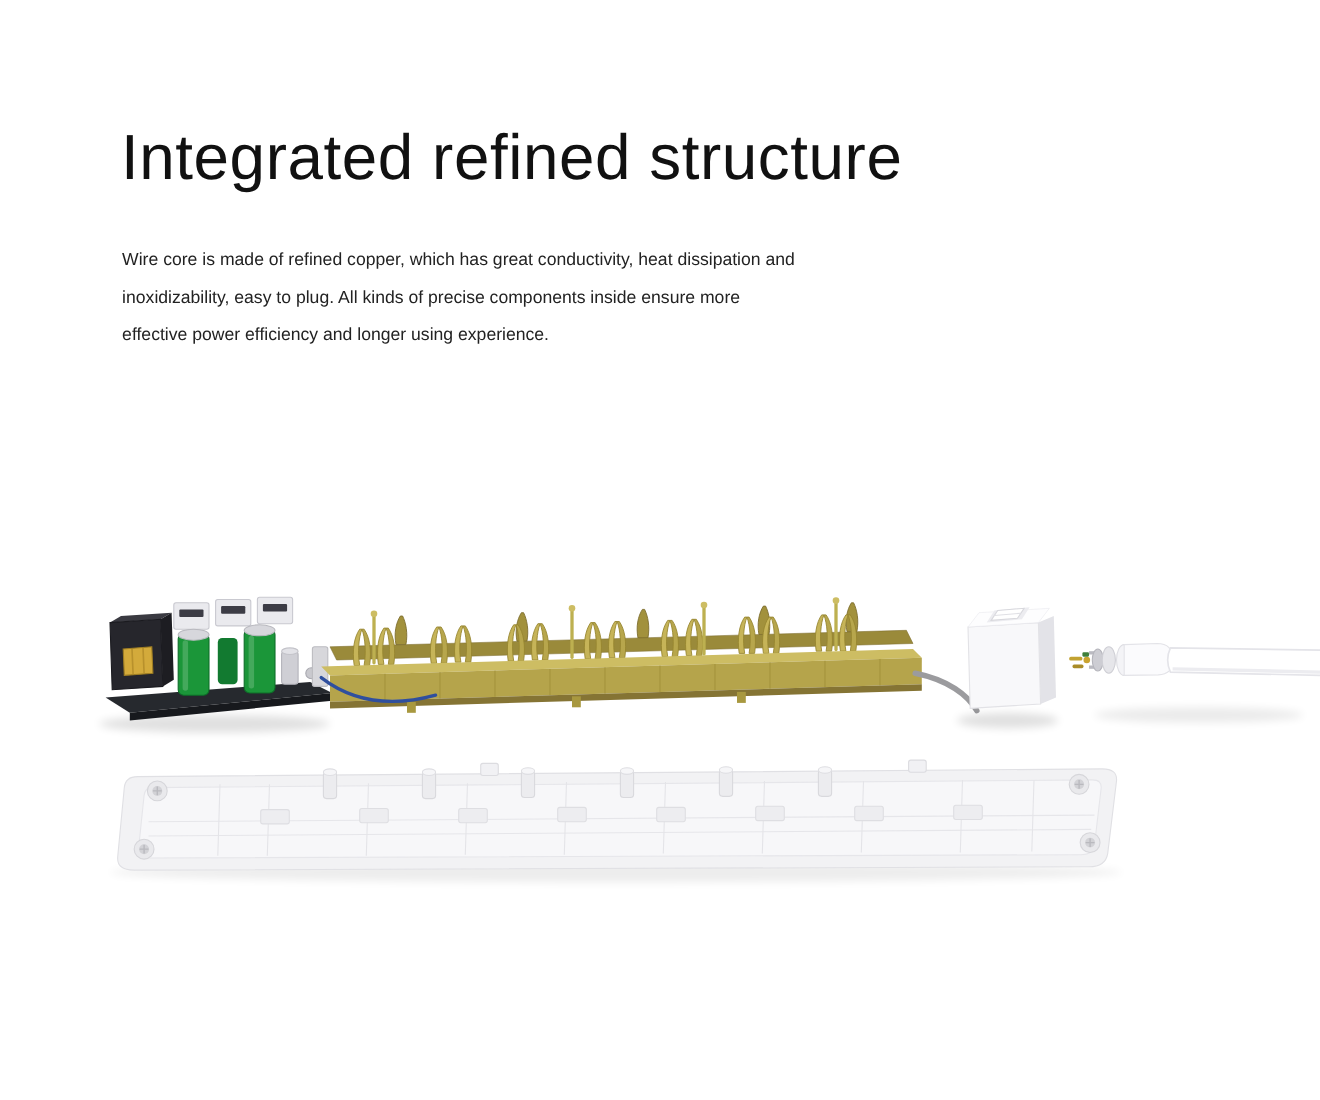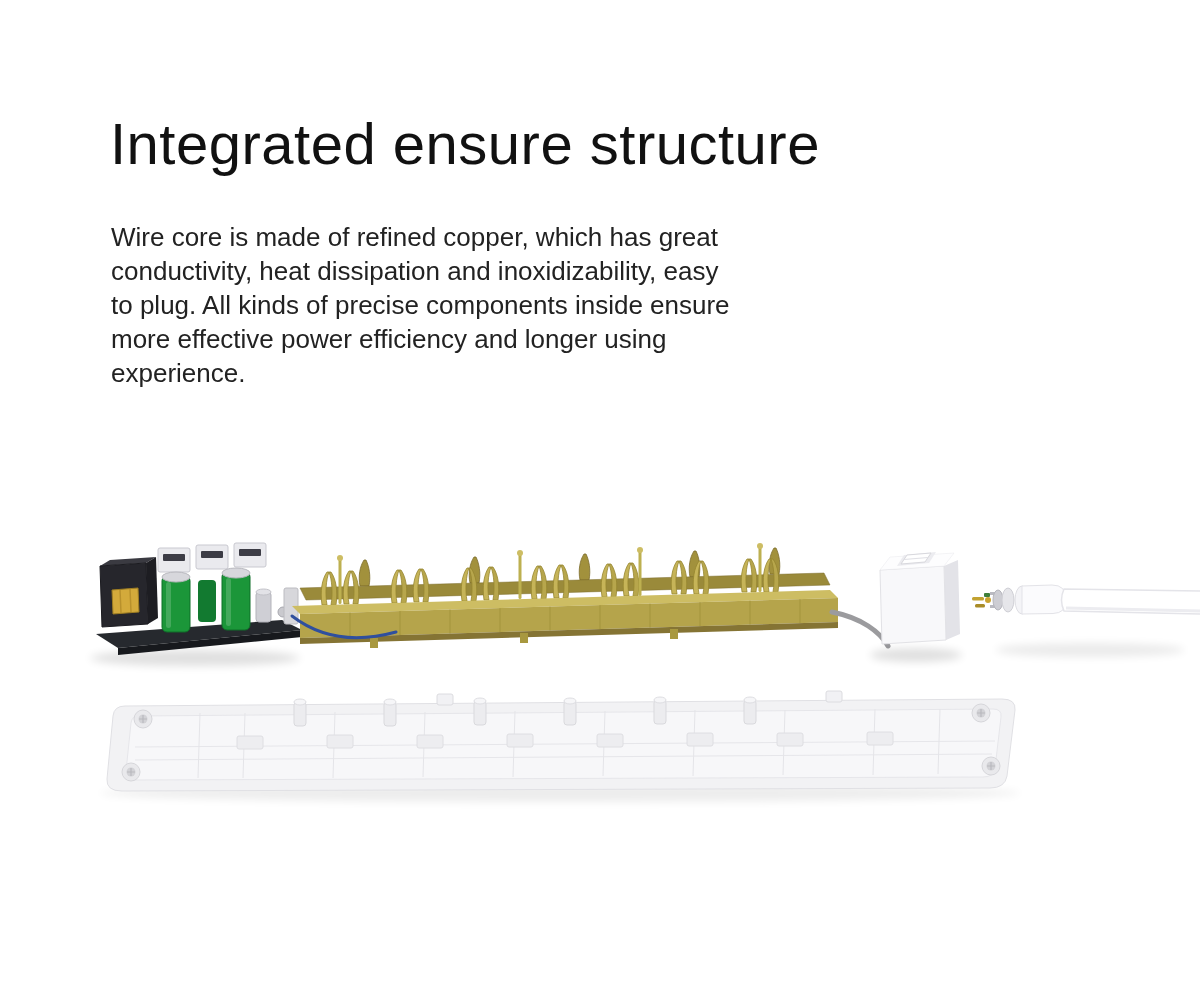--- a/index.html
+++ b/index.html
@@ -6,31 +6,31 @@
   body{
     width:1200px;height:1000px;position:relative;background:#ffffff;
     font-family:"Liberation Sans", sans-serif;overflow:hidden;
   }
   .page-title{
     position:absolute;left:110px;top:110px;margin:0;
     font-size:58px;font-weight:300;letter-spacing:0.5px;color:#111111;
   }
   .body-text{
     position:absolute;left:111px;top:220px;margin:0;width:625px;
-    font-size:26px;line-height:34px;font-weight:400;color:#222222;
+    font-size:16px;line-height:34px;font-weight:400;color:#222222;
   }
   .illustration{position:absolute;left:0;top:0;width:1200px;height:1000px;}
   .rib{stroke:#e4e4e8;stroke-width:1;fill:none;}
   .shellline{stroke:#e6e6ea;stroke-width:1;fill:none;}
   .seg{stroke:#97862f;stroke-width:1;fill:none;opacity:.55;}
 </style>
 </head>
 <body>
 
-<h1 class="page-title">Integrated ensure structure</h1>
+<h1 class="page-title">Integrated refined structure</h1>
 <p class="body-text">Wire core is made of refined copper, which has great conductivity, heat dissipation and inoxidizability, easy to plug. All kinds of precise components inside ensure more effective power efficiency and longer using experience.</p>
 
 <svg class="illustration" viewBox="0 0 1200 1000" xmlns="http://www.w3.org/2000/svg">
   <defs>
     <filter id="blur" x="-50%" y="-50%" width="200%" height="200%">
         <feGaussianBlur stdDeviation="4"></feGaussianBlur>
       </filter>
     <g id="clip">
       <path d="M-7,0 C-9,-14 -7,-26 -2,-33 L0,-33 C-3,-25 -4,-12 -2,0 Z" fill="#c6b458" stroke="#96852f" stroke-width="0.8"></path>
       <path d="M7,0 C9,-14 7,-26 2,-33 L0,-33 C3,-25 4,-12 2,0 Z" fill="#b7a64c" stroke="#96852f" stroke-width="0.8"></path>

